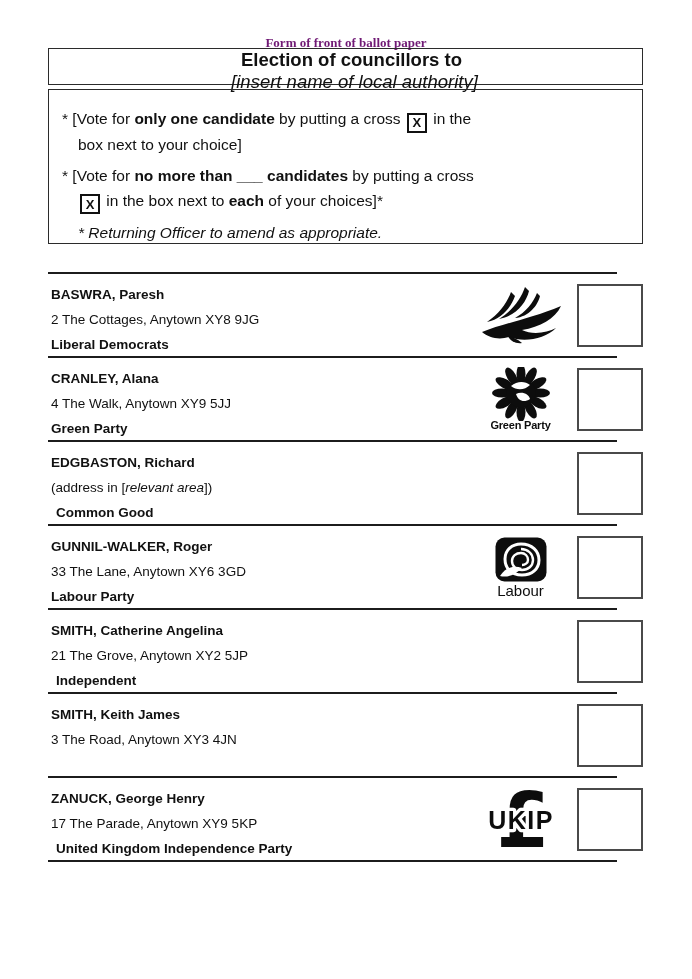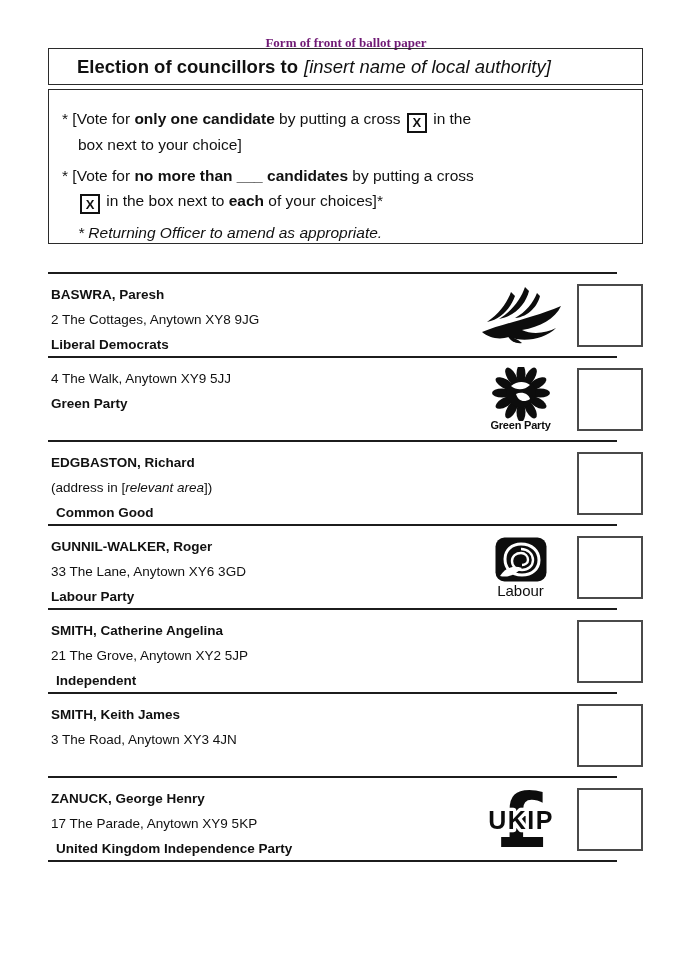--- a/index.html
+++ b/index.html
@@ -13,22 +13,22 @@
   }
   .page-title{
     position:absolute;top:11px;left:0;width:692px;
     text-align:center;
     font-family:"Liberation Serif",serif;
     font-weight:700;font-size:13px;color:#701a75;margin-top:24px;
   }
   .hdr-box{
     position:absolute;left:48px;top:48px;width:595px;height:37px;
     border:1.5px solid #2b2b2b;box-sizing:border-box;
-    display:flex;align-items:center;padding-left:28px;
-    font-size:18.5px;white-space:nowrap;
+    display:flex;align-items:center;padding-left:12px;
+    font-size:18.5px;white-space:nowrap;flex-direction:column;
   }
   .hdr-bold{font-weight:700;}
   .hdr-italic{font-style:italic;margin-left:6px;}
   .instr-box{
     position:absolute;left:48px;top:89px;width:595px;height:155px;
     border:1.5px solid #2b2b2b;box-sizing:border-box;
     padding:17px 13px;font-size:15.5px;line-height:24.5px;
     overflow:hidden;
   }
   .instr-box p{margin:0 0 7px 0;padding-left:16px;text-indent:-16px;}
@@ -97,20 +97,21 @@
         <path d="M59,7 C55,17 48,26 37,32 C51,31 60,19 62,10 Z" fill="#0d0d0d"></path>
         <path d="M4,46 C26,37 52,33 83,20 C77,33 62,41 44,44 C54,49 69,47 78,42 C67,53 46,57 31,51 C21,54 11,52 4,46 Z" fill="#0d0d0d"></path>
         <path d="M30,50 C32,55 38,58 44,57 C39,53 35,51 30,50 Z" fill="#0d0d0d"></path>
       </svg>
     </div>
     <div class="votebox"></div>
   </div>
 
   <div class="row">
     <div class="cand">
+      <div class="cand-name">CRANLEY, Alana</div>
       <div class="cand-addr"><span>4 The Walk, Anytown XY9 5JJ</span><span class="it"></span><span></span></div>
       <div class="cand-party">Green Party</div>
     </div>
     <div class="emblem">
       <svg width="62" height="54" viewBox="0 0 62 54">
         <g transform="translate(31,26)" fill="#0d0d0d">
           <ellipse cx="0" cy="-19" rx="4.5" ry="10" transform="rotate(0)"></ellipse>
           <ellipse cx="0" cy="-19" rx="4.5" ry="10" transform="rotate(30)"></ellipse>
           <ellipse cx="0" cy="-19" rx="4.5" ry="10" transform="rotate(60)"></ellipse>
           <ellipse cx="0" cy="-19" rx="4.5" ry="10" transform="rotate(90)"></ellipse>

